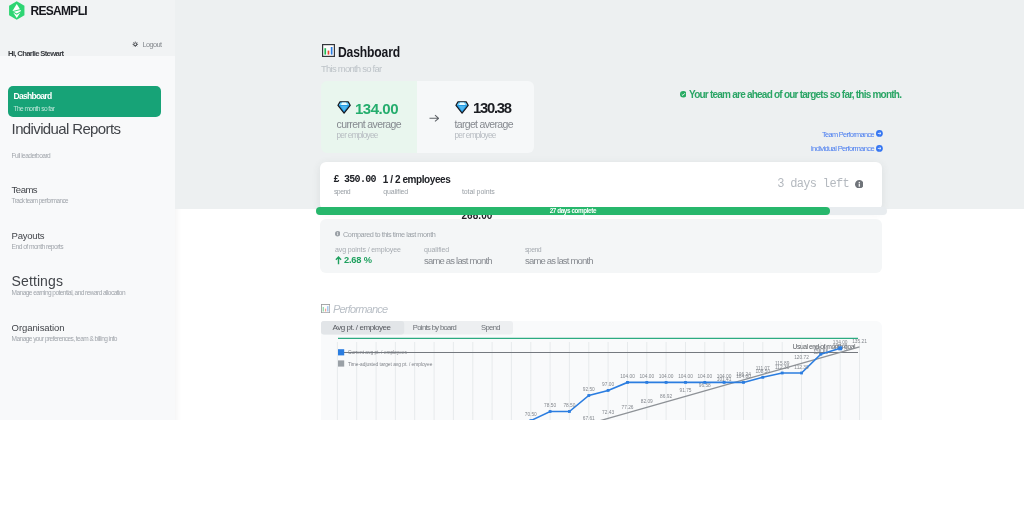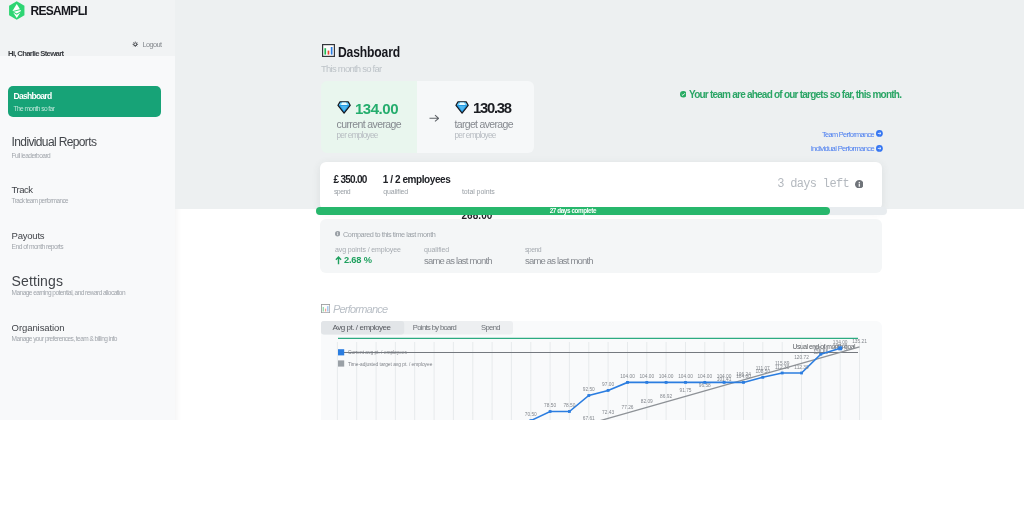--- a/index.html
+++ b/index.html
@@ -28,23 +28,23 @@
         <line x1="2.1" y1="2.1" x2="3.2" y2="3.2"></line>
         <line x1="6.8" y1="6.8" x2="7.9" y2="7.9"></line>
         <line x1="2.1" y1="7.9" x2="3.2" y2="6.8"></line>
         <line x1="6.8" y1="3.2" x2="7.9" y2="2.1"></line>
       </g>
     </svg>
     <div style="position:absolute;left:142.5px;top:44px;transform:translateY(-50%);font-size:7.41px;color:#84888d;font-weight:400;letter-spacing:-0.63px;white-space:nowrap;">Logout</div>
     <div style="position:absolute;left:7.7px;top:86.1px;width:153px;height:30.5px;background:#17a377;border-radius:5px"></div>
     <div style="position:absolute;left:13.5px;top:96px;transform:translateY(-50%);font-size:8.53px;color:#ffffff;font-weight:700;letter-spacing:-0.73px;white-space:nowrap;">Dashboard</div>
     <div style="position:absolute;left:13.5px;top:107.5px;transform:translateY(-50%);font-size:6.58px;color:rgba(255,255,255,.72);font-weight:400;letter-spacing:-0.56px;white-space:nowrap;">The month so far</div>
-    <div style="position:absolute;left:11.6px;top:142px;transform:translateY(-50%);font-size:12px;color:#42454a;font-weight:400;letter-spacing:-0.63px;white-space:nowrap;text-align:center;">Individual Reports</div>
+    <div style="position:absolute;left:11.6px;top:128px;transform:translateY(-50%);font-size:15px;color:#42454a;font-weight:400;letter-spacing:-0.63px;white-space:nowrap;text-align:center;">Individual Reports</div>
     <div style="position:absolute;left:11.6px;top:154.5px;transform:translateY(-50%);font-size:6.56px;color:#a0a5ab;font-weight:400;letter-spacing:-0.55px;white-space:nowrap;">Full leaderboard</div>
-    <div style="position:absolute;left:11.6px;top:189.3px;transform:translateY(-50%);font-size:9.5px;color:#42454a;font-weight:400;letter-spacing:-0.5px;white-space:nowrap;">Track</div>
+    <div style="position:absolute;left:11.6px;top:189.3px;transform:translateY(-50%);font-size:9.5px;color:#42454a;font-weight:400;letter-spacing:-0.5px;white-space:nowrap;">Teams</div>
     <div style="position:absolute;left:11.6px;top:200.10000000000002px;transform:translateY(-50%);font-size:6.3px;color:#a0a5ab;font-weight:400;letter-spacing:-0.54px;white-space:nowrap;">Track team performance</div>
     <div style="position:absolute;left:11.6px;top:234.8px;transform:translateY(-50%);font-size:9.5px;color:#42454a;font-weight:400;letter-spacing:-0.22px;white-space:nowrap;">Payouts</div>
     <div style="position:absolute;left:11.6px;top:245.60000000000002px;transform:translateY(-50%);font-size:6.73px;color:#a0a5ab;font-weight:400;letter-spacing:-0.57px;white-space:nowrap;">End of month reports</div>
     <div style="position:absolute;left:11.6px;top:280.8px;transform:translateY(-50%);font-size:14px;color:#42454a;font-weight:400;letter-spacing:0.1px;white-space:nowrap;">Settings</div>
     <div style="position:absolute;left:11.6px;top:291.6px;transform:translateY(-50%);font-size:6.55px;color:#a0a5ab;font-weight:400;letter-spacing:-0.56px;white-space:nowrap;">Manage earning potential, and reward allocation</div>
     <div style="position:absolute;left:11.6px;top:326.7px;transform:translateY(-50%);font-size:9.5px;color:#42454a;font-weight:400;letter-spacing:-0.08px;white-space:nowrap;">Organisation</div>
     <div style="position:absolute;left:11.6px;top:337.5px;transform:translateY(-50%);font-size:6.56px;color:#a0a5ab;font-weight:400;letter-spacing:-0.56px;white-space:nowrap;">Manage your preferences, team &amp; billing info</div>
     <div style="position:absolute;left:175px;top:0;width:849px;height:209px;background:#edf0f1"></div>
     <svg style="position:absolute;left:322px;top:44px;opacity:1.0" width="13" height="13" viewBox="0 0 13 13">
       <rect x="0.6" y="0.6" width="11.8" height="11.8" fill="#fdfdfd" stroke="#33363b" stroke-width="1.2"></rect>
@@ -86,21 +86,21 @@
     <svg style="position:absolute;left:455px;top:100px" width="14.2" height="14.2" viewBox="0 0 20 20">
       <polygon points="4.2,2.6 15.8,2.6 18.6,7.6 10,18.6 1.4,7.6" fill="#2499e3" stroke="#191a20" stroke-width="1.7" stroke-linejoin="round"></polygon>
       <polygon points="5,3.5 15,3.5 17.2,7.2 2.8,7.2" fill="#6fd0f8"></polygon>
       <polygon points="7.2,3.5 12.8,3.5 14.4,7.2 5.6,7.2" fill="#e9fbff"></polygon>
       <polygon points="5,8.4 15,8.4 10,15.4" fill="#4db7f0"></polygon>
     </svg>
     <div style="position:absolute;left:473px;top:107.8px;transform:translateY(-50%);font-size:14.81px;color:#1b1d22;font-weight:700;letter-spacing:-1.25px;white-space:nowrap;">130.38</div>
     <div style="position:absolute;left:454.5px;top:123.8px;transform:translateY(-50%);font-size:10.5px;color:#85898f;font-weight:400;letter-spacing:-0.67px;white-space:nowrap;">target average</div>
     <div style="position:absolute;left:454.5px;top:135.4px;transform:translateY(-50%);font-size:8.2px;color:#b6bbc1;font-weight:400;letter-spacing:-0.7px;white-space:nowrap;">per employee</div>
     <div style="position:absolute;left:319.7px;top:162px;width:562.5px;height:48px;background:#fff;border-radius:6px;box-shadow:0 2px 8px rgba(60,64,67,.10)"></div>
-    <div style="position:absolute;left:333.5px;top:179px;transform:translateY(-50%);font-size:10.0px;color:#202227;font-weight:700;letter-spacing:-0.72px;white-space:nowrap;">£ 350.00</div>
+    <div style="position:absolute;left:333.5px;top:179px;transform:translateY(-50%);font-size:10.0px;color:#202227;font-weight:700;letter-spacing:-0.72px;white-space:nowrap;font-family:Liberation Mono, monospace;">£ 350.00</div>
     <div style="position:absolute;left:334px;top:190.5px;transform:translateY(-50%);font-size:6.92px;color:#9aa0a6;font-weight:400;letter-spacing:-0.58px;white-space:nowrap;">spend</div>
     <div style="position:absolute;left:382.7px;top:179px;transform:translateY(-50%);font-size:10.0px;color:#202227;font-weight:700;letter-spacing:-0.42px;white-space:nowrap;">1 / 2 employees</div>
     <div style="position:absolute;left:383.2px;top:190.5px;transform:translateY(-50%);font-size:7.0px;color:#9aa0a6;font-weight:400;letter-spacing:-0.13px;white-space:nowrap;">qualified</div>
     <div style="position:absolute;left:461.4px;top:179px;transform:translateY(-50%);font-size:10.0px;color:#202227;font-weight:700;letter-spacing:0.08px;white-space:nowrap;margin-top:36px;">268.00</div>
     <div style="position:absolute;left:461.9px;top:190.5px;transform:translateY(-50%);font-size:7.0px;color:#9aa0a6;font-weight:400;letter-spacing:-0.08px;white-space:nowrap;">total points</div>
     <div style="position:absolute;right:175px;top:184px;transform:translateY(-50%);font-size:12.0px;color:#b4b9bf;font-weight:400;letter-spacing:-0.67px;white-space:nowrap;font-family:Liberation Mono, monospace;">3 days left</div>
     <svg style="position:absolute;left:854.5px;top:179.7px" width="8.6" height="8.6" viewBox="0 0 10 10">
       <circle cx="5" cy="5" r="5" fill="#70747a"></circle>
       <rect x="4.3" y="4.2" width="1.4" height="3.6" fill="#fff"></rect>
       <rect x="4.3" y="2.2" width="1.4" height="1.4" fill="#fff"></rect>

